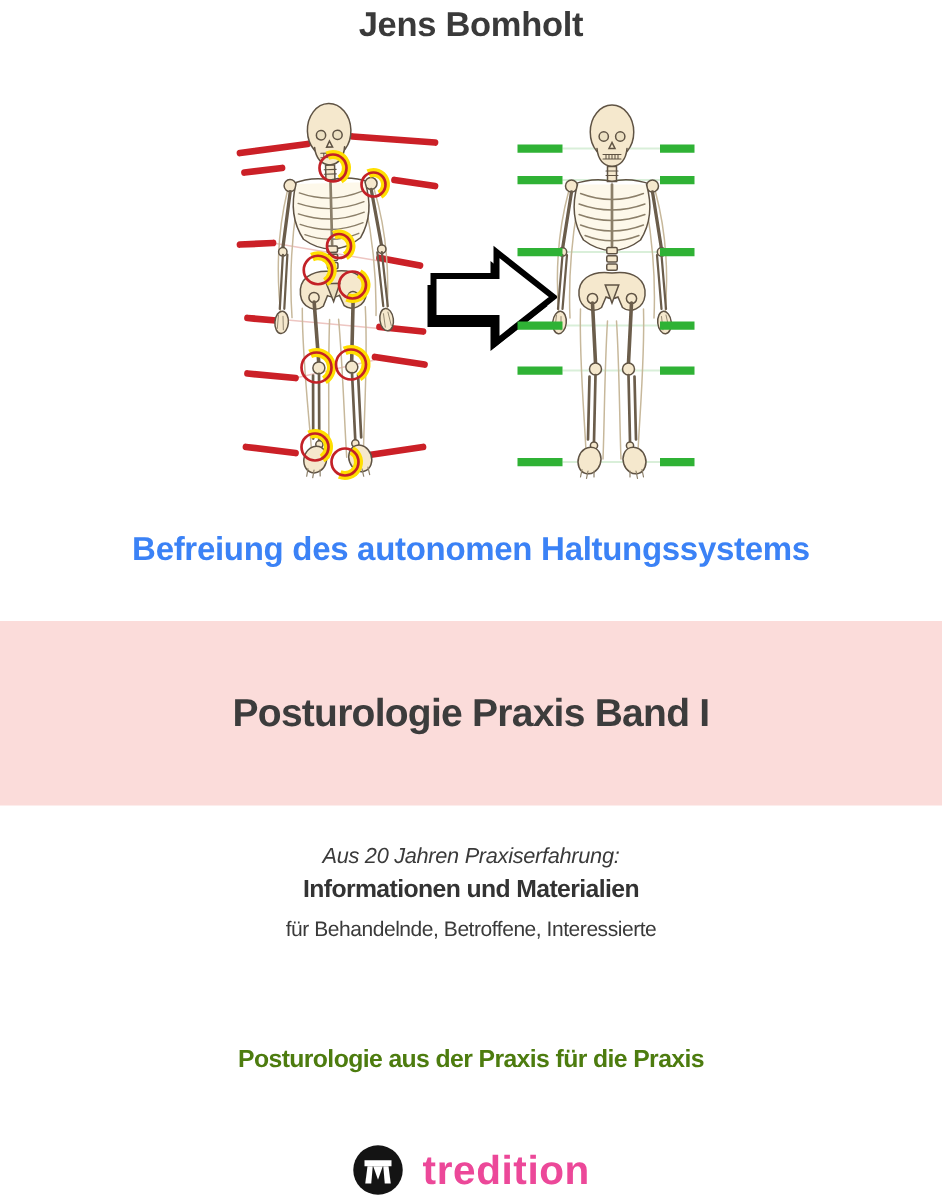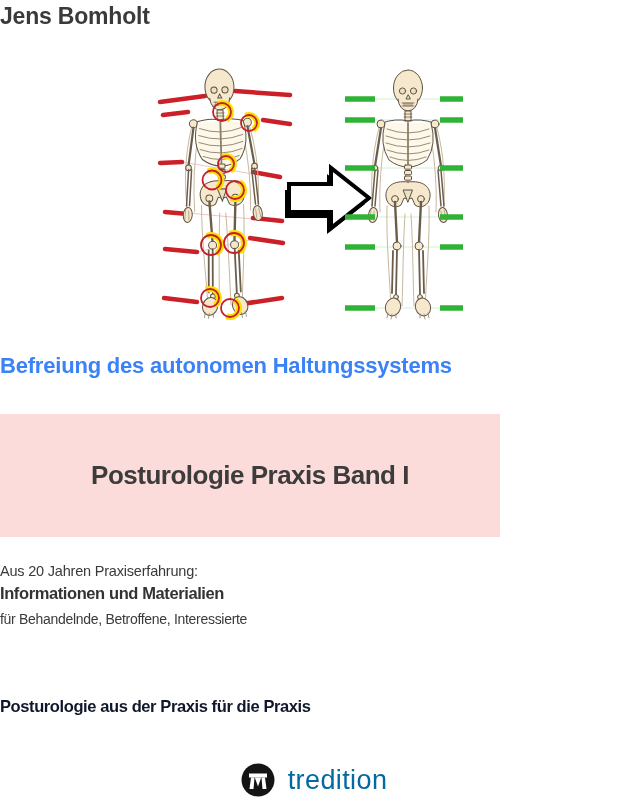--- a/index.html
+++ b/index.html
@@ -1,42 +1,42 @@
 <!DOCTYPE html>
 <html><head>
 <meta charset="utf-8">
 <style>
   html,body{margin:0;padding:0;background:#fff;}
   .cover{
     position:relative;width:628px;height:800px;background:#ffffff;
     font-family:"Liberation Sans",sans-serif;color:#3a3a3a;overflow:hidden;
   }
-  .center-text{position:absolute;left:0;width:628px;text-align:left;}
+  .center-text{position:absolute;left:0;width:628px;text-align:center;}
   .author{top:3px;font-size:23px;font-weight:600;letter-spacing:-0.2px;}
   .figures{position:absolute;left:0;top:0;width:628px;height:340px;}
   .skel-left{position:absolute;left:150px;top:62px;}
   .skel-right{position:absolute;left:338px;top:64px;}
   .arrow{position:absolute;left:283px;top:160px;}
   .tagline{top:353px;font-size:22px;font-weight:600;letter-spacing:-0.2px;color:#3b82f6;}
   .band{
-    position:absolute;left:0;top:414px;width:500px;height:123px;background:#fbdcda;
+    position:absolute;left:0;top:414px;width:628px;height:123px;background:#fbdcda;
     display:flex;flex-direction:column;align-items:center;justify-content:center;gap:9px;
   }
   .band-title{font-size:26px;font-weight:800;letter-spacing:-0.5px;color:#3c3c3c;}
   .band-subtitle{font-size:21px;font-weight:600;letter-spacing:-0.3px;color:#3c3c3c;}
-  .info1{top:563px;font-size:14.5px;font-weight:500;letter-spacing:-0.2px;}
+  .info1{top:563px;font-size:14.5px;font-weight:500;letter-spacing:-0.2px;font-style:italic;}
   .info2{top:584px;font-size:16.5px;font-weight:700;letter-spacing:-0.4px;color:#333;}
   .info3{top:611px;font-size:14px;font-weight:500;letter-spacing:-0.3px;}
   .series1{top:675px;font-size:17px;font-weight:500;letter-spacing:-0.2px;}
-  .series2{top:697px;font-size:16.5px;font-weight:700;letter-spacing:-0.4px;color:#0f172a;}
+  .series2{top:697px;font-size:16.5px;font-weight:700;letter-spacing:-0.4px;color:#4d7c0f;}
   .publisher{
     position:absolute;left:0;top:761px;width:628px;height:38px;
     display:flex;align-items:center;justify-content:center;gap:13px;
   }
-  .publisher-name{font-size:27px;font-weight:400;letter-spacing:0.4px;color:#0369a1;}
+  .publisher-name{font-size:27px;font-weight:700;letter-spacing:0.4px;color:#ec4899;}
   svg{display:block;}
 </style>
 </head>
 <body>
 
 <div class="cover">
 
   <svg width="0" height="0" aria-hidden="true">
     <defs>
       <g id="skel" stroke="#5f5344" stroke-width="1" fill="none" stroke-linecap="round">

